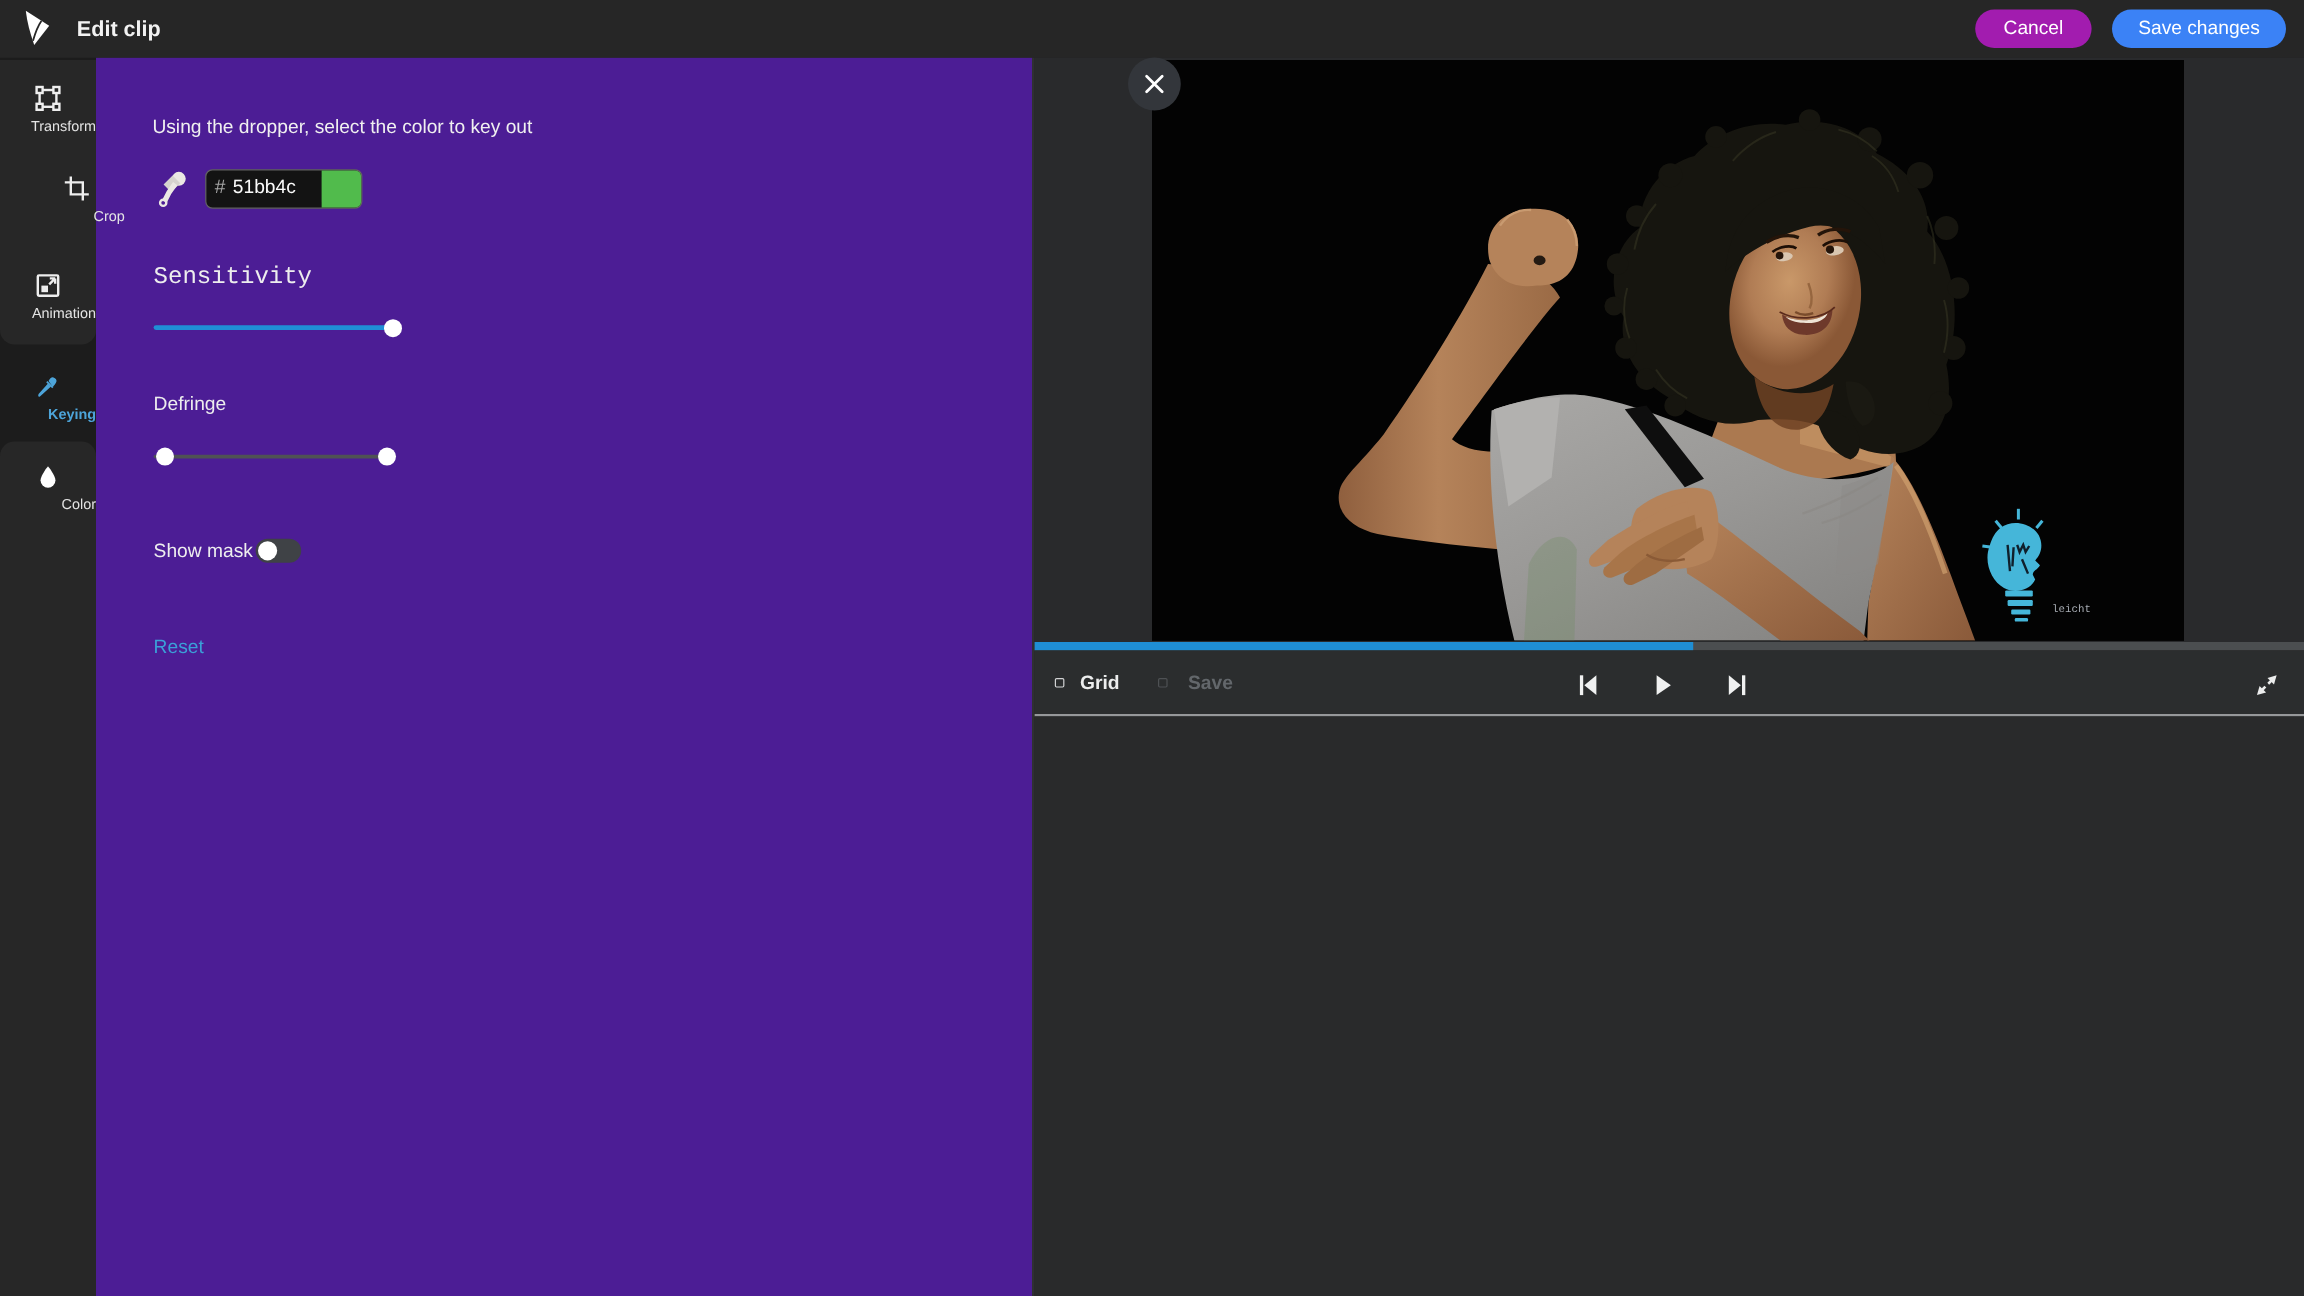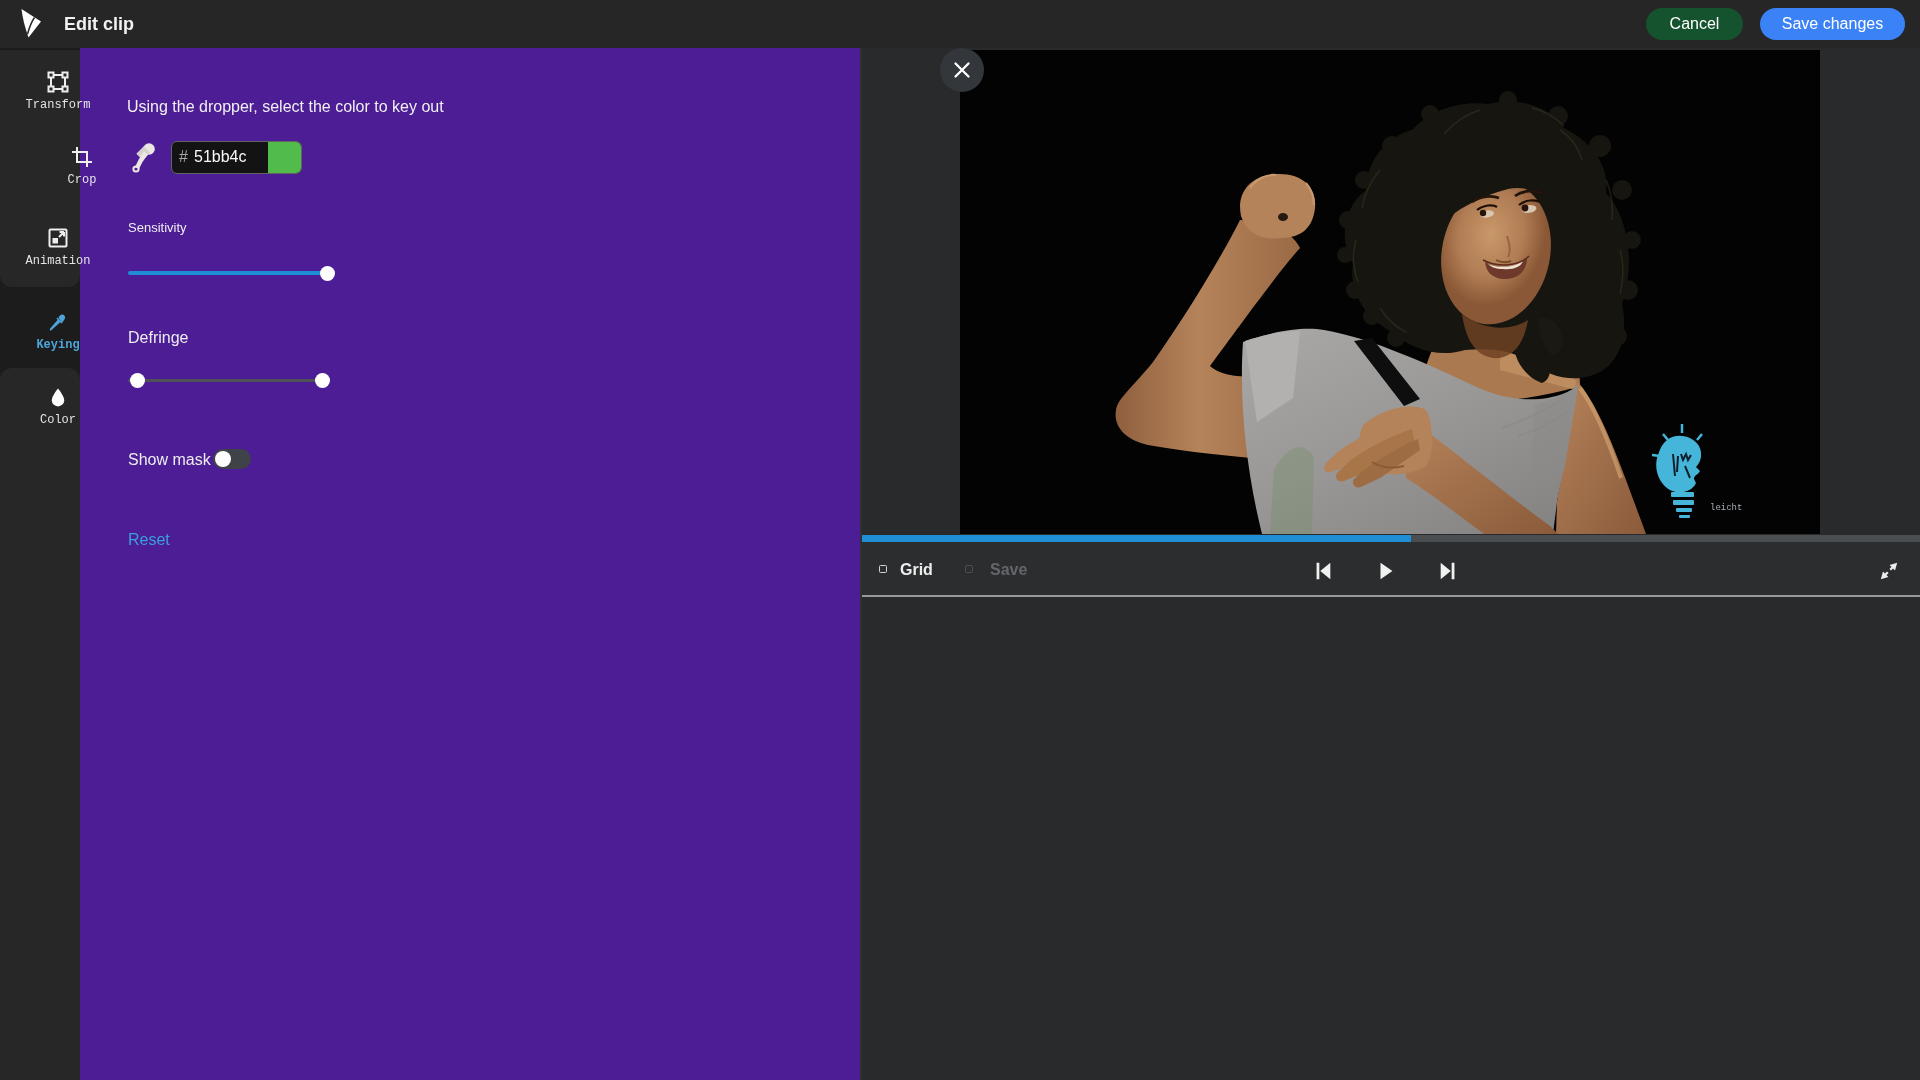--- a/index.html
+++ b/index.html
@@ -2,21 +2,21 @@
 <html><head>
 <meta charset="utf-8">
 <style>
   * { margin:0; padding:0; box-sizing:border-box; }
   html,body { width:1920px; height:1080px; overflow:hidden; background:#232323;
     font-family:"Liberation Sans", sans-serif; }
   .abs { position:absolute; }
   #topbar { position:absolute; left:0; top:0; width:1920px; height:48px; background:#262626; z-index:30; }
   #sidebar { position:absolute; left:0; top:48px; width:80px; height:1032px; background:#1c1c1c; z-index:20; }
   .sgroup { position:absolute; left:0; width:80px; background:#272727; }
-  .sitem { position:absolute; left:18px; width:80px; text-align:center; color:#e4e4e4; font-size:12px;font-family:Liberation Mono, monospace; }
+  .sitem { position:absolute; left:0; width:80px; text-align:right; color:#e4e4e4; font-size:12px; }
   .sitem svg { display:block; margin:0 auto 4px auto; }
   #panel { position:absolute; left:80px; top:48px; width:780px; height:1032px; background:#4c1d95; z-index:10; }
   #videoarea { position:absolute; left:862px; top:48px; width:1058px; height:487px; background:#292a2c; }
   #video { position:absolute; left:98px; top:2px; width:860px; height:484px; background:#030303; overflow:hidden; }
   #closebtn { position:absolute; left:940px; top:48px; width:44px; height:44px; border-radius:50%;
      background:#33363b; z-index:40; }
   #progress { position:absolute; left:862px; top:535px; width:1058px; height:7px; background:#4b4e50; }
   #progress .fill { position:absolute; left:0; top:0; width:549px; height:7px; background:#1f8ed4; }
   #controlbar { position:absolute; left:862px; top:542px; width:1058px; height:55px; background:#2b2d2e; }
   #controlbar .border { position:absolute; left:0; top:53px; width:1058px; height:2px; background:#96989a; }
@@ -28,21 +28,21 @@
 </style>
 </head>
 <body>
 
 <div id="topbar">
   <svg class="abs" style="left:21px;top:8px" width="21" height="30" viewBox="0 0 21 30">
     <path d="M0.5 1 L20 13.5 L7.5 29.5 C4 19.5 1.5 10 0.5 1 Z" fill="#fff"></path>
     <path d="M6.5 26 C8.5 19 11 13 13.5 9.5" stroke="#262626" stroke-width="1.5" fill="none"></path>
   </svg>
   <div class="abs" style="left:64px;top:14px;font-size:18px;font-weight:700;color:#f2f2f2;">Edit clip</div>
-  <div class="btn" style="left:1646px;width:97px;background:#14532d;">Cancel</div>
+  <div class="btn" style="left:1646px;width:97px;background:#a21caf;">Cancel</div>
   <div class="btn" style="left:1760px;width:145px;background:#3b82f6;">Save changes</div>
 </div>
 
 <div id="sidebar">
   <div class="sgroup" style="top:2px;height:237px;border-radius:0 0 12px 12px;"></div>
   <div class="sgroup" style="top:320px;height:712px;border-radius:12px 12px 0 0;"></div>
 
   <div class="sitem" style="top:22px;">
     <svg width="24" height="24" viewBox="0 0 24 24" fill="none" stroke="#eee" stroke-width="2">
       <rect x="5" y="5" width="14" height="14"></rect>
@@ -93,21 +93,21 @@
     <path d="M8 30 C10 25 13 20 17 15" stroke="#ebe8e3" stroke-width="4.5" fill="none"></path>
     <circle cx="7" cy="31" r="2.6" stroke="#ebe8e3" stroke-width="2" fill="none"></circle>
   </svg>
 
   <div class="abs" style="left:91px;top:93px;width:131px;height:33px;background:#131313;border:1px solid #636363;border-radius:6px;">
     <span class="abs" style="left:7px;top:6px;font-size:16px;color:#a5a5a5;">#</span>
     <span class="abs" style="left:22px;top:6px;font-size:16px;color:#fafafa;">51bb4c</span>
     <div class="abs" style="right:0;top:0;width:33px;height:31px;background:#51bb4c;border-radius:0 5px 5px 0;"></div>
   </div>
 
-  <div class="abs" style="left:48px;top:172px;font-size:13px;color:#ededee;">Sensitivity</div>
+  <div class="abs" style="left:48px;top:172px;font-size:20px;color:#ededee;font-family:Liberation Mono, monospace;">Sensitivity</div>
   <div class="abs" style="left:48px;top:223px;width:202px;height:4px;border-radius:2px;background:#1f8ed6;"></div>
   <div class="abs" style="left:240px;top:218px;width:15px;height:15px;border-radius:50%;background:#fff;"></div>
 
   <div class="abs" style="left:48px;top:281px;font-size:16px;color:#ededee;">Defringe</div>
   <div class="abs" style="left:48px;top:331px;width:202px;height:3px;border-radius:2px;background:#4f5254;"></div>
   <div class="abs" style="left:50px;top:325px;width:15px;height:15px;border-radius:50%;background:#fff;"></div>
   <div class="abs" style="left:235px;top:325px;width:15px;height:15px;border-radius:50%;background:#fff;"></div>
 
   <div class="abs" style="left:48px;top:403px;font-size:16px;color:#ededee;">Show mask</div>
   <div class="abs" style="left:133px;top:401px;width:38px;height:20px;border-radius:10px;background:#3f4246;">

